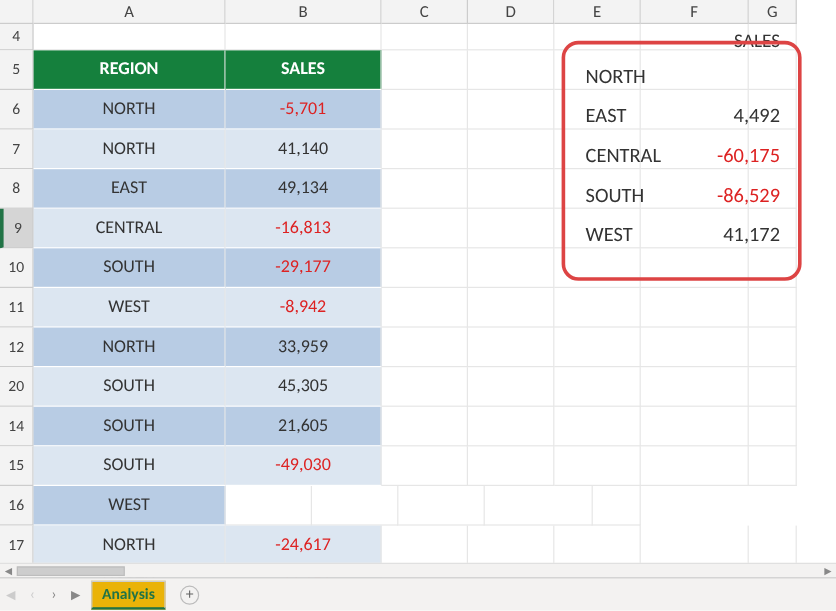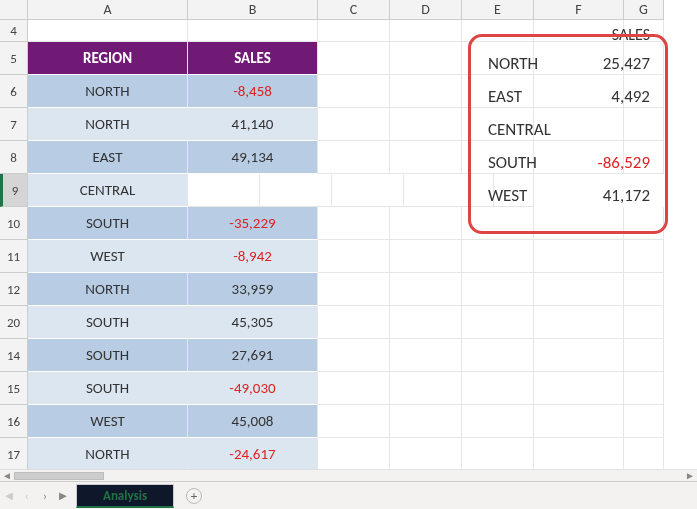--- a/index.html
+++ b/index.html
@@ -70,21 +70,21 @@
     line-height:22px;
   }
   .cellA { width: 160px; text-align: center; }
   .cellB { width: 130px; text-align: center; }
   .cellC { width: 72px; }
   .cellD { width: 72px; }
   .cellE { width: 72px; }
   .cellF { width: 90px; text-align:right;}
   .cellG { width: 40px; }
 
-  .hdr { background: #701a75; color:#fff; font-weight:bold; border-bottom:1px solid #fff;}
+  .hdr { background: #15803d; color:#fff; font-weight:bold; border-bottom:1px solid #fff;}
   .band1 { background: #b8cce4; border-bottom:1px solid #fff;}
   .band2 { background: #dce6f1; border-bottom:1px solid #fff;}
   .neg { color: #d22; }
 
   
   .summary {
     position: absolute;
     left: 468px;
     top: 34px;
     width: 200px;
@@ -110,24 +110,24 @@
     position:absolute;
     left:0; bottom:0; width:697px; height:28px;
     background:#f3f2f1;
     border-top:1px solid #ccc;
     display:flex; align-items:center;
     font-size:13px;
   }
   .tabnav { width:18px; text-align:center; color:#888;}
   .tabnav.dis { color:#ccc;}
   .tab {
-    background:#0f172a;
+    background:#eab308;
     border:1px solid #ccc;
     border-bottom:2px solid #217346;
-    padding:3px 26px;
+    padding:3px 8px;
     color:#217346;
     font-weight:bold;
     margin-left:4px;
   }
   .addtab{
     margin-left:12px; color:#666; border:1px solid #bbb; border-radius:50%;
     width:16px;height:16px; line-height:14px; text-align:center; font-size:13px;
   }
   .hscroll{
     position:absolute; left:0; bottom:28px; width:697px;height:12px;
@@ -171,21 +171,21 @@
   <div class="cellB hdr">SALES</div>
   <div class="cellC"></div>
   <div class="cellD"></div>
   <div class="cellE"></div>
   <div class="cellF"></div>
   <div class="cellG"></div>
 </div>
       <div class="row">
     <div class="rownum">6</div>
     <div class="cellA band1">NORTH</div>
-    <div class="cellB band1 neg">-8,458</div>
+    <div class="cellB band1 neg">-5,701</div>
     <div class="cellC"></div>
     <div class="cellD"></div>
     <div class="cellE"></div>
     <div class="cellF"></div>
     <div class="cellG"></div>
   </div>
       <div class="row">
     <div class="rownum">7</div>
     <div class="cellA band2">NORTH</div>
     <div class="cellB band2">41,140</div>
@@ -201,30 +201,31 @@
     <div class="cellB band1">49,134</div>
     <div class="cellC"></div>
     <div class="cellD"></div>
     <div class="cellE"></div>
     <div class="cellF"></div>
     <div class="cellG"></div>
   </div>
       <div class="row">
     <div class="rownum sel">9</div>
     <div class="cellA band2">CENTRAL</div>
+    <div class="cellB band2 neg">-16,813</div>
     <div class="cellC"></div>
     <div class="cellD"></div>
     <div class="cellE"></div>
     <div class="cellF"></div>
     <div class="cellG"></div>
   </div>
       <div class="row">
     <div class="rownum">10</div>
     <div class="cellA band1">SOUTH</div>
-    <div class="cellB band1 neg">-35,229</div>
+    <div class="cellB band1 neg">-29,177</div>
     <div class="cellC"></div>
     <div class="cellD"></div>
     <div class="cellE"></div>
     <div class="cellF"></div>
     <div class="cellG"></div>
   </div>
       <div class="row">
     <div class="rownum">11</div>
     <div class="cellA band2">WEST</div>
     <div class="cellB band2 neg">-8,942</div>
@@ -250,41 +251,40 @@
     <div class="cellB band2">45,305</div>
     <div class="cellC"></div>
     <div class="cellD"></div>
     <div class="cellE"></div>
     <div class="cellF"></div>
     <div class="cellG"></div>
   </div>
       <div class="row">
     <div class="rownum">14</div>
     <div class="cellA band1">SOUTH</div>
-    <div class="cellB band1">27,691</div>
+    <div class="cellB band1">21,605</div>
     <div class="cellC"></div>
     <div class="cellD"></div>
     <div class="cellE"></div>
     <div class="cellF"></div>
     <div class="cellG"></div>
   </div>
       <div class="row">
     <div class="rownum">15</div>
     <div class="cellA band2">SOUTH</div>
     <div class="cellB band2 neg">-49,030</div>
     <div class="cellC"></div>
     <div class="cellD"></div>
     <div class="cellE"></div>
     <div class="cellF"></div>
     <div class="cellG"></div>
   </div>
       <div class="row">
     <div class="rownum">16</div>
     <div class="cellA band1">WEST</div>
-    <div class="cellB band1">45,008</div>
     <div class="cellC"></div>
     <div class="cellD"></div>
     <div class="cellE"></div>
     <div class="cellF"></div>
     <div class="cellG"></div>
   </div>
       <div class="row">
     <div class="rownum">17</div>
     <div class="cellA band2">NORTH</div>
     <div class="cellB band2 neg">-24,617</div>
@@ -305,28 +305,28 @@
     <div class="cellG"></div>
   </div>
     </div>
 </div>
 
 <div class="summary-inner">
   <div class="shead">SALES</div>
   <div id="summary-rows">
       <div class="srow">
     <span class="lab">NORTH</span>
-    <span class="val">25,427</span>
   </div>
       <div class="srow">
     <span class="lab">EAST</span>
     <span class="val">4,492</span>
   </div>
       <div class="srow">
     <span class="lab">CENTRAL</span>
+    <span class="val neg">-60,175</span>
   </div>
       <div class="srow">
     <span class="lab">SOUTH</span>
     <span class="val neg">-86,529</span>
   </div>
       <div class="srow">
     <span class="lab">WEST</span>
     <span class="val">41,172</span>
   </div>
     </div>

